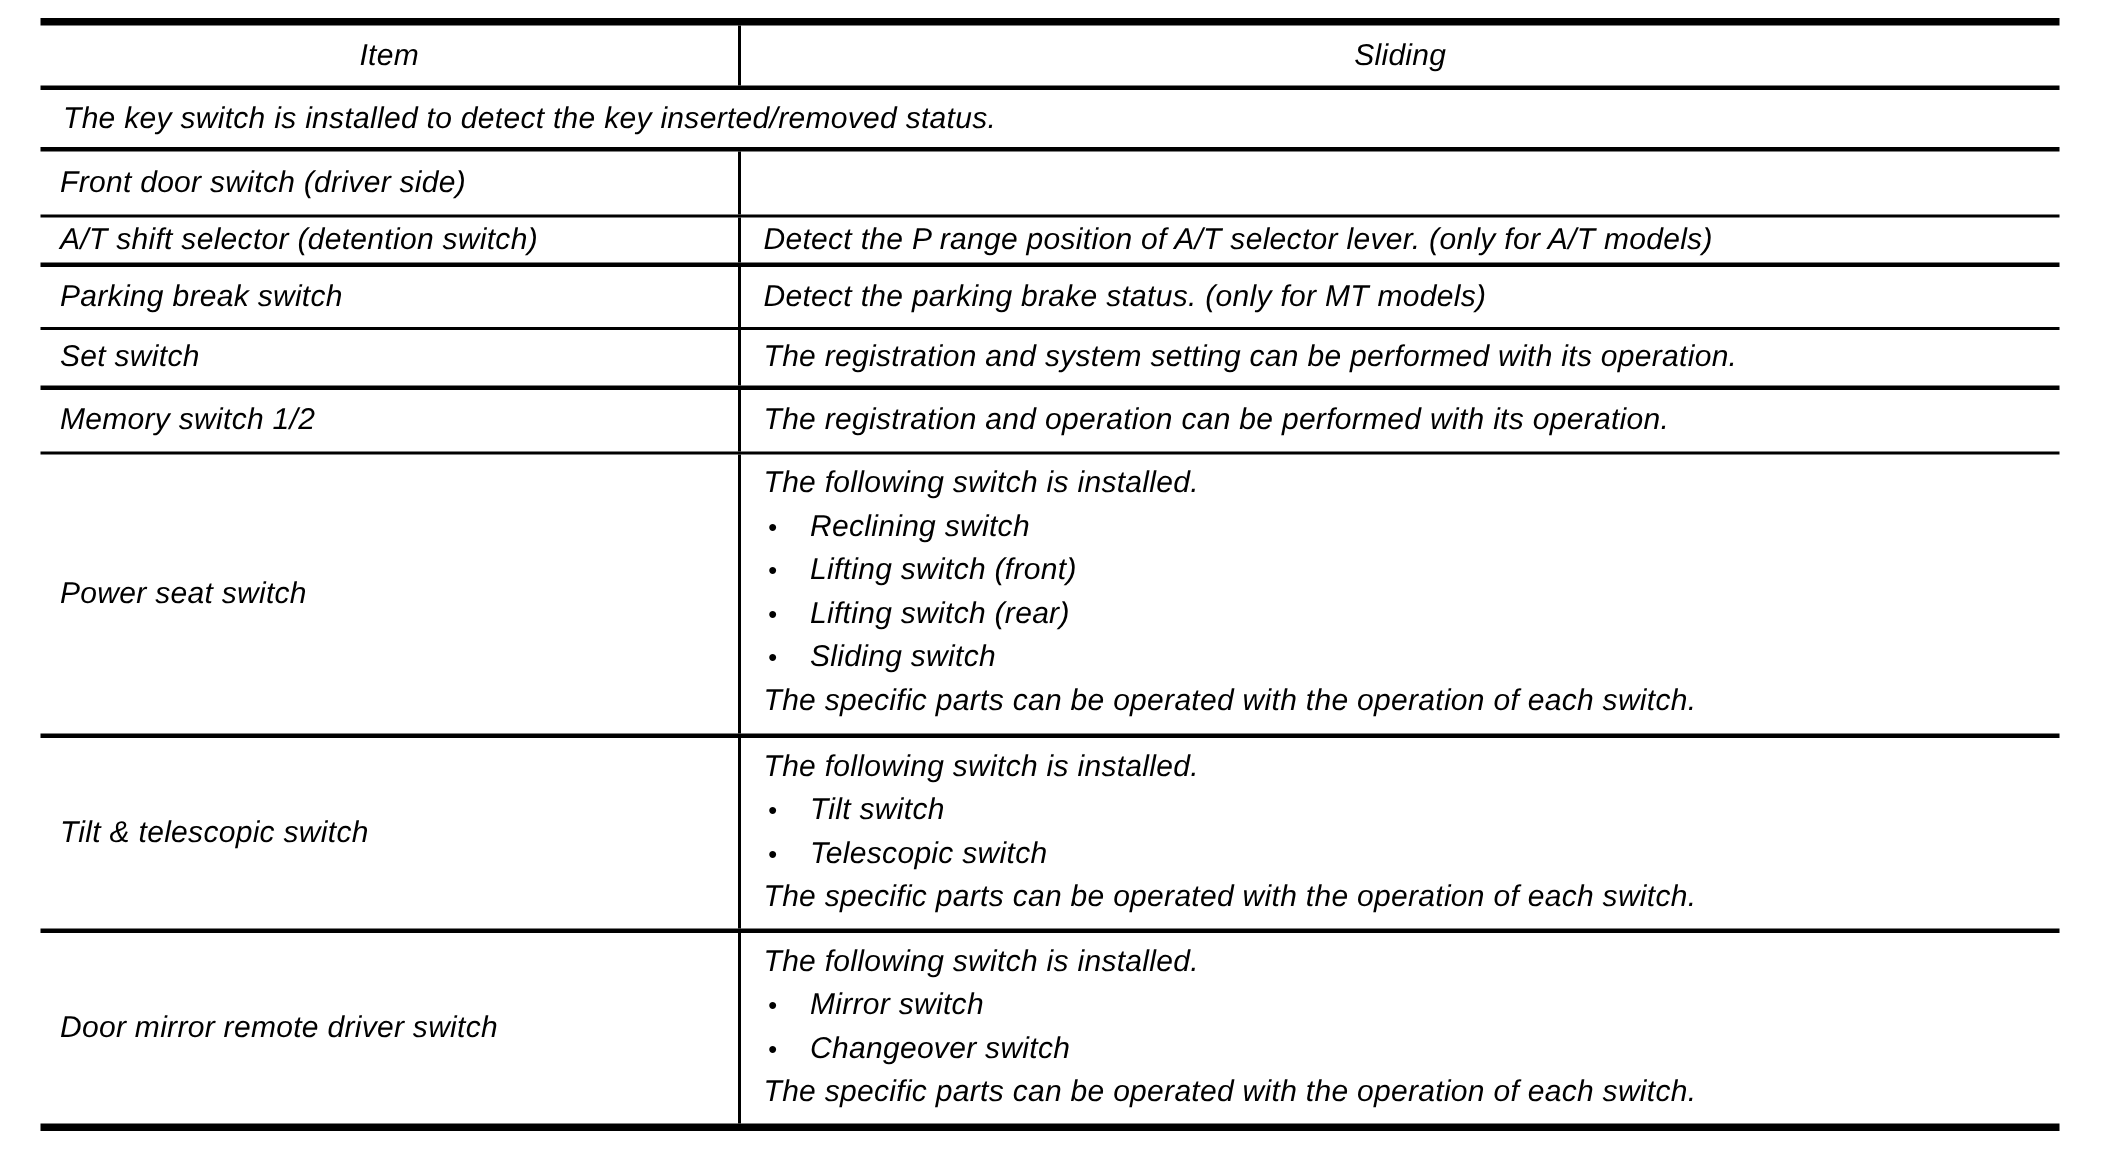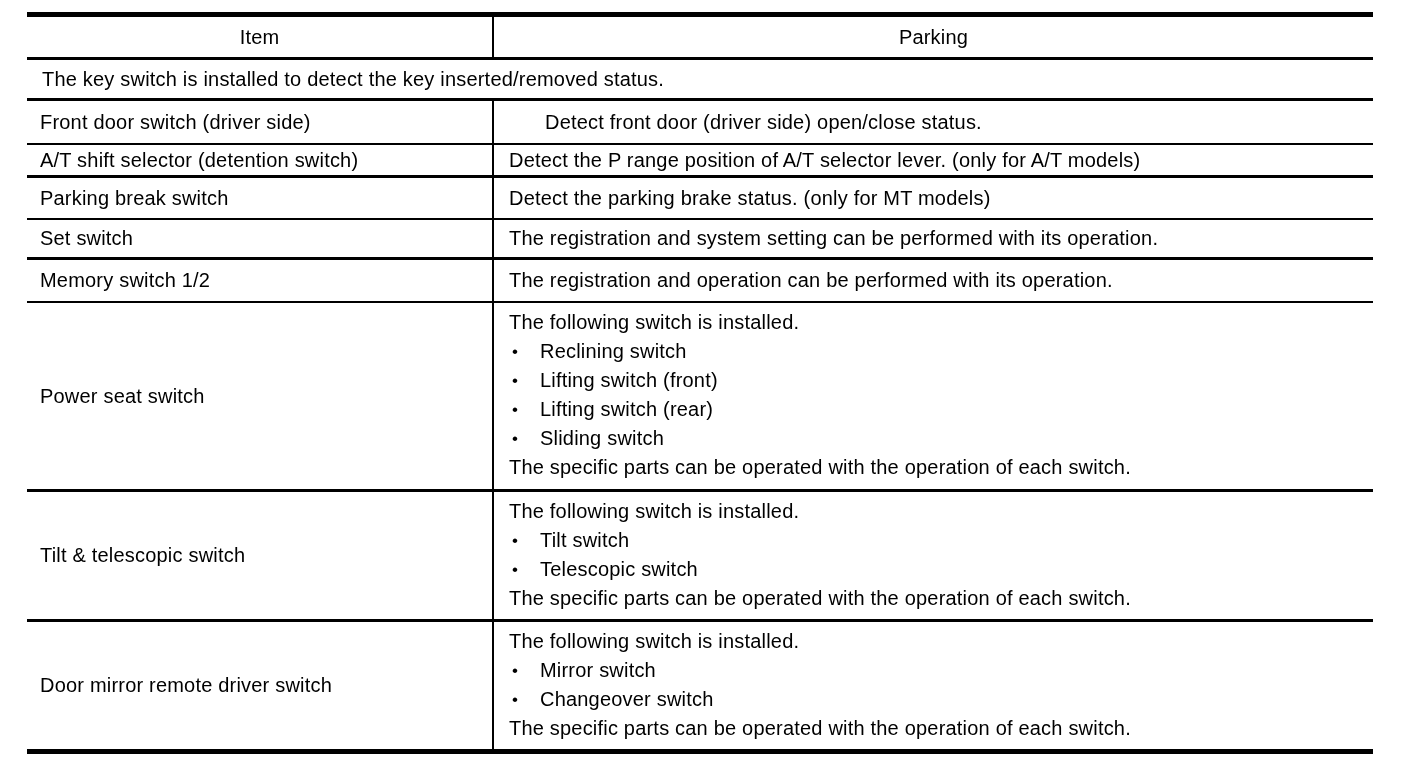--- a/index.html
+++ b/index.html
@@ -19,20 +19,21 @@
     background: #ffffff;
   }
   .doc-table {
     position: absolute;
     left: 27px;
     top: 12px;
     width: 1346px;
     border-top: 5px solid #000;
     border-bottom: 5px solid #000;
     box-sizing: border-box;
+    font-style: italic;
   }
   .row {
     display: flex;
     box-sizing: border-box;
     width: 100%;
   }
   .cell {
     box-sizing: border-box;
     font-size: 20px;
     letter-spacing: 0.2px;
@@ -88,33 +89,30 @@
   .doc-table .row:nth-child(9)  { height: 130px; border-bottom: 3px solid #000; }
   .doc-table .row:nth-child(10) { height: 127px; }
 </style>
 </head>
 <body>
 
 <div class="page">
   <div class="doc-table">
     <div class="row header-row">
       <div class="cell item-cell">Item</div>
-      <div class="cell func-cell single">Parking</div>
+      <div class="cell func-cell single">Sliding</div>
     </div>
 
   <div class="row">
         <div class="cell func-cell single">
           <div class="line">The key switch is installed to detect the key inserted/removed status.</div>
         </div>
       </div>
       <div class="row">
         <div class="cell item-cell">Front door switch (driver side)</div>
-        <div class="cell func-cell single">
-          <div class="line">Detect front door (driver side) open/close status.</div>
-        </div>
       </div>
       <div class="row">
         <div class="cell item-cell">A/T shift selector (detention switch)</div>
         <div class="cell func-cell single">
           <div class="line">Detect the P range position of A/T selector lever. (only for A/T models)</div>
         </div>
       </div>
       <div class="row">
         <div class="cell item-cell">Parking break switch</div>
         <div class="cell func-cell single">

